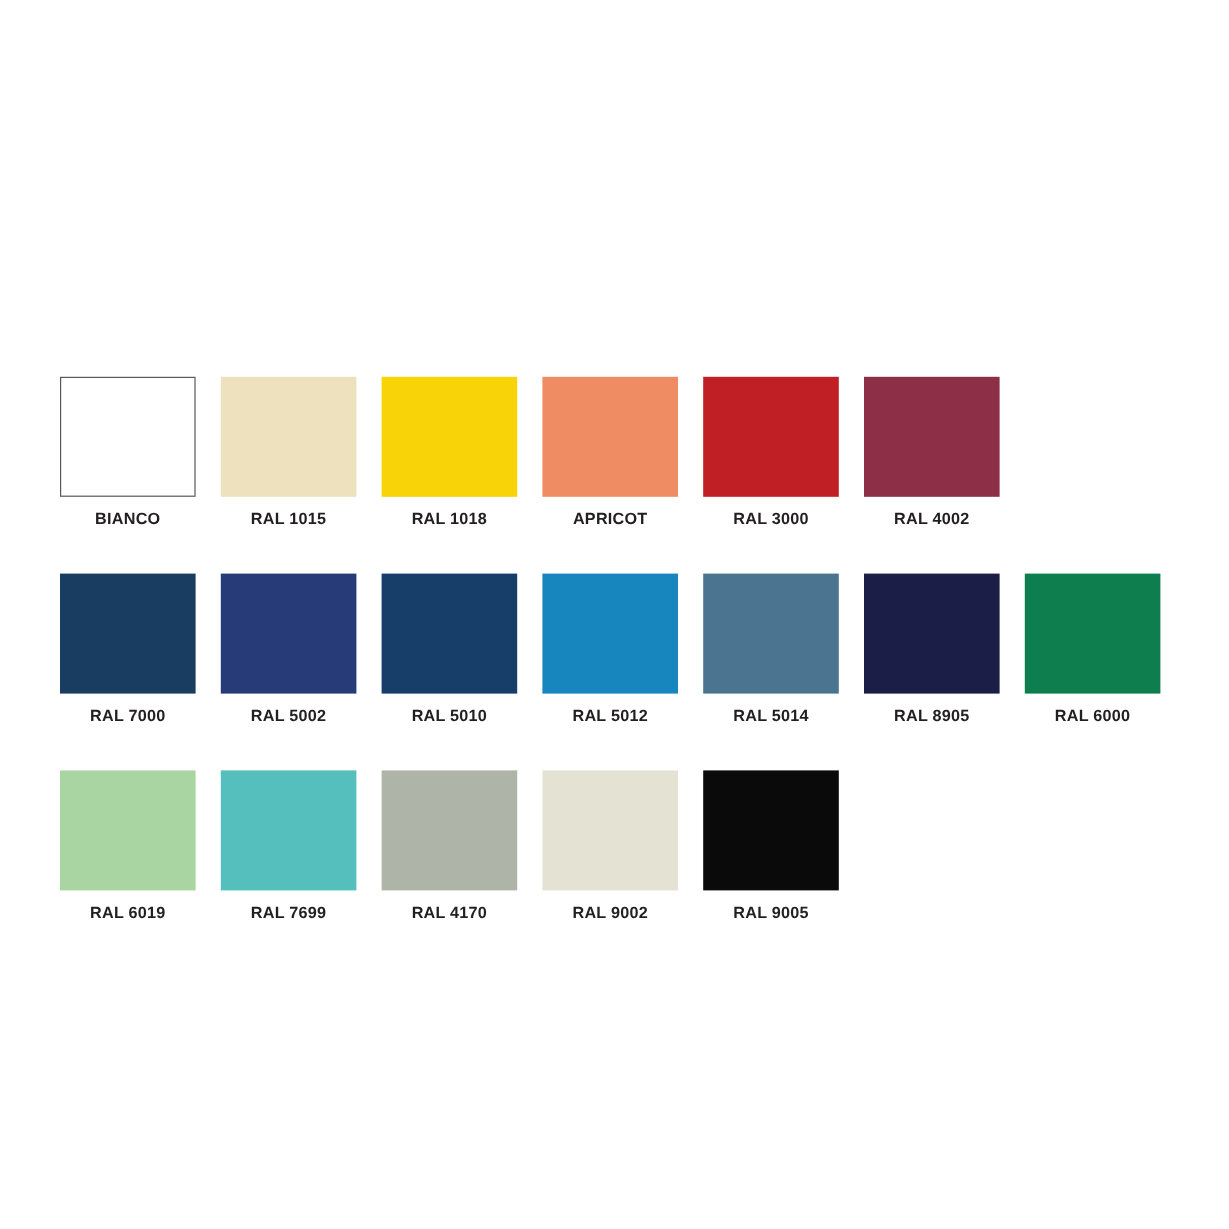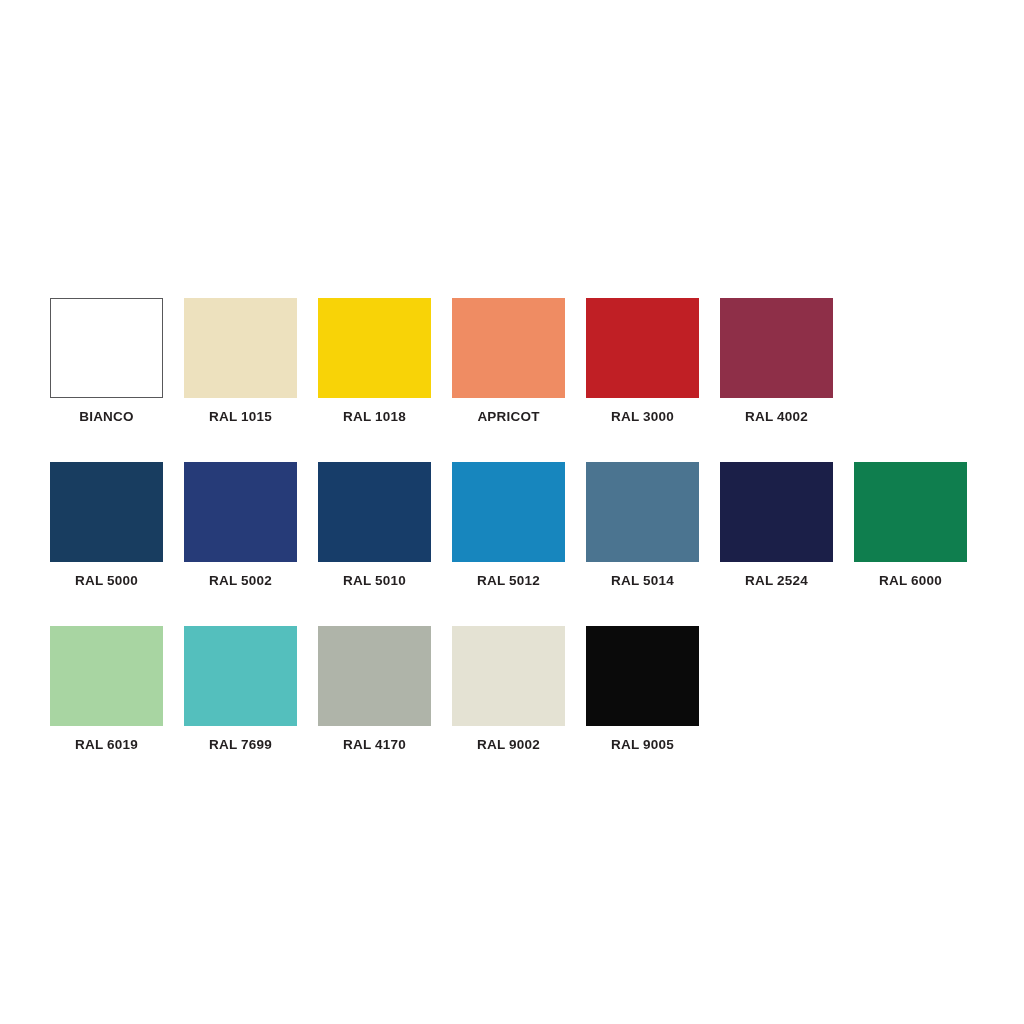--- a/index.html
+++ b/index.html
@@ -11,21 +11,21 @@
     width: 1024px;
     height: 1024px;
     background: #ffffff;
     font-family: "Liberation Sans", sans-serif;
     overflow: hidden;
   }
 
   #color-chart {
     position: absolute;
     left: 0;
-    top: 0;
+    top: 16px;
     width: 1024px;
     height: 856px;
     background: #ffffff;
   }
 
   .swatch-grid {
     position: absolute;
     left: 50px;
     top: 298px;
     width: 924px;
@@ -101,41 +101,41 @@
           <div class="swatch-label">RAL 3000</div>
         </div>
         <div class="swatch-cell">
           <div class="swatch-chip" style="background-color: rgb(142, 47, 72);"></div>
           <div class="swatch-label">RAL 4002</div>
         </div>
       </div>
       <div class="swatch-row">
         <div class="swatch-cell">
           <div class="swatch-chip" style="background-color: rgb(24, 61, 96);"></div>
-          <div class="swatch-label">RAL 5000</div>
+          <div class="swatch-label">RAL 7000</div>
         </div>
         <div class="swatch-cell">
           <div class="swatch-chip" style="background-color: rgb(38, 59, 120);"></div>
           <div class="swatch-label">RAL 5002</div>
         </div>
         <div class="swatch-cell">
           <div class="swatch-chip" style="background-color: rgb(23, 61, 105);"></div>
           <div class="swatch-label">RAL 5010</div>
         </div>
         <div class="swatch-cell">
           <div class="swatch-chip" style="background-color: rgb(23, 134, 190);"></div>
           <div class="swatch-label">RAL 5012</div>
         </div>
         <div class="swatch-cell">
           <div class="swatch-chip" style="background-color: rgb(75, 116, 144);"></div>
           <div class="swatch-label">RAL 5014</div>
         </div>
         <div class="swatch-cell">
           <div class="swatch-chip" style="background-color: rgb(27, 31, 72);"></div>
-          <div class="swatch-label">RAL 2524</div>
+          <div class="swatch-label">RAL 8905</div>
         </div>
         <div class="swatch-cell">
           <div class="swatch-chip" style="background-color: rgb(15, 126, 78);"></div>
           <div class="swatch-label">RAL 6000</div>
         </div>
       </div>
       <div class="swatch-row">
         <div class="swatch-cell">
           <div class="swatch-chip" style="background-color: rgb(168, 213, 162);"></div>
           <div class="swatch-label">RAL 6019</div>

